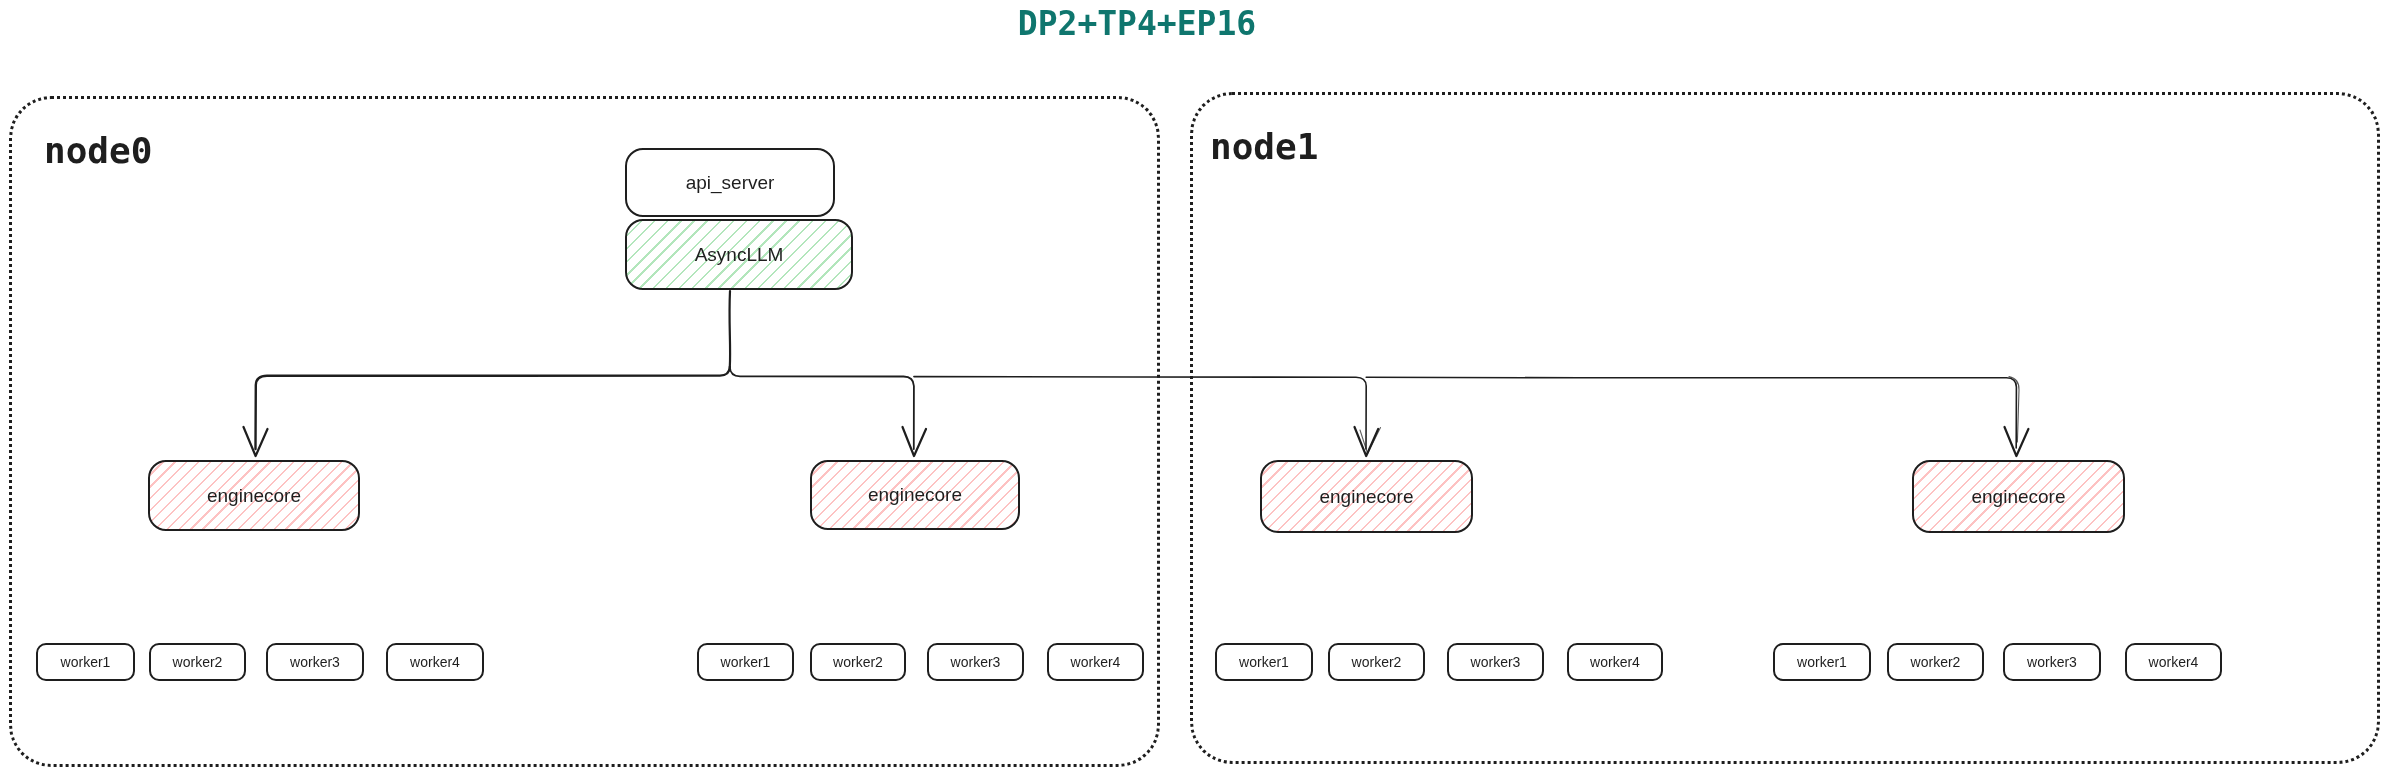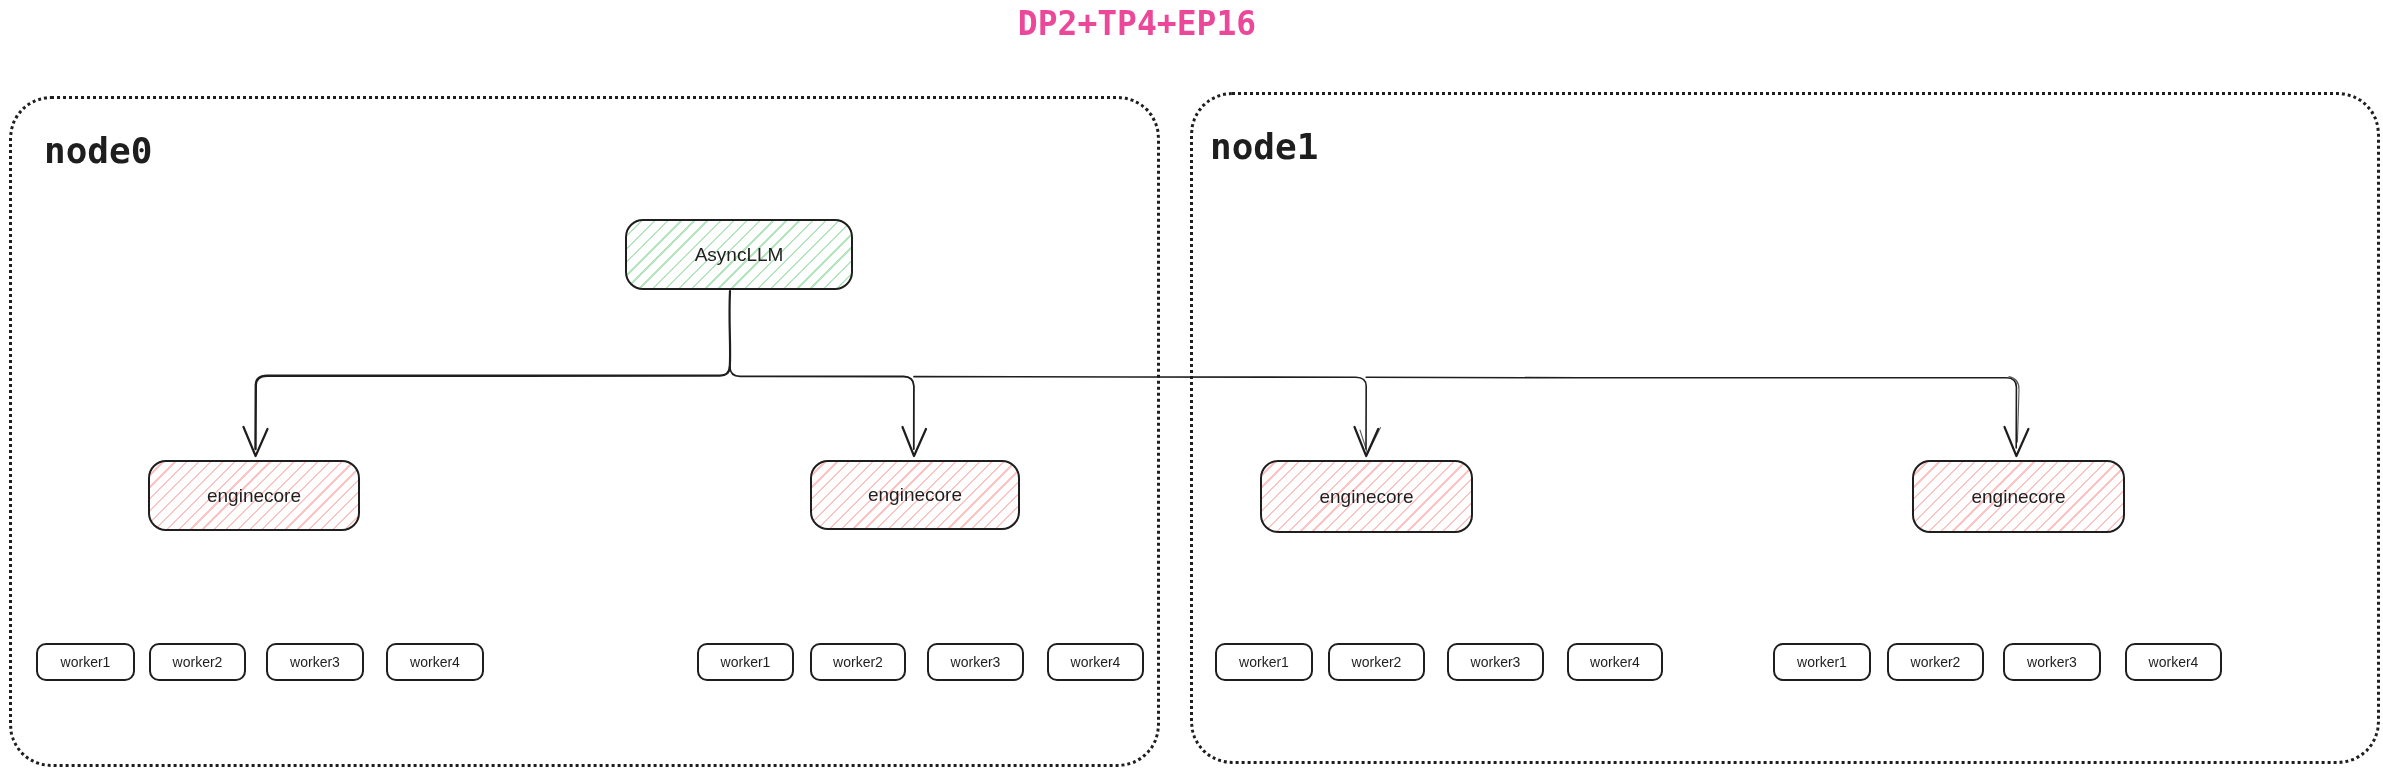--- a/index.html
+++ b/index.html
@@ -9,21 +9,21 @@
     background:#ffffff;
     overflow:hidden;
     font-family:"Liberation Sans", sans-serif;
     color:#1e1e1e;
   }
   .title{
     position:absolute;left:937px;top:4px;width:400px;
     text-align:center;
     font-family:"DejaVu Sans Mono", monospace;
     font-size:33px;font-weight:600;letter-spacing:0px;
-    color:#ec4899;
+    color:#0f766e;
   }
   .node{
     position:absolute;
     border:3px dotted #1e1e1e;
     border-radius:42px;
     background:transparent;
   }
   .node-label{
     position:absolute;
     font-family:"DejaVu Sans Mono", monospace;
@@ -67,20 +67,23 @@
 <div class="canvas">
 
   <div class="title">DP2+TP4+EP16</div>
 
   <div class="node" style="left:9px;top:96px;width:1145px;height:665px;"></div>
   <div class="node-label" style="left:44px;top:130px;">node0</div>
 
   <div class="node" style="left:1190px;top:92px;width:1184px;height:666px;"></div>
   <div class="node-label" style="left:1210px;top:126px;">node1</div>
 
+  <div class="box" style="left:625px;top:148px;width:210px;height:69px;">
+    <span>api_server</span>
+  </div>
   <div class="box hatch-green" style="left:625px;top:219px;width:228px;height:71px;">
     <span>AsyncLLM</span>
   </div>
 
   <div class="box hatch-red" style="left:148px;top:460px;width:212px;height:71px;">
     <span>enginecore</span>
   </div>
   <div class="box hatch-red" style="left:810px;top:460px;width:210px;height:70px;">
     <span>enginecore</span>
   </div>

